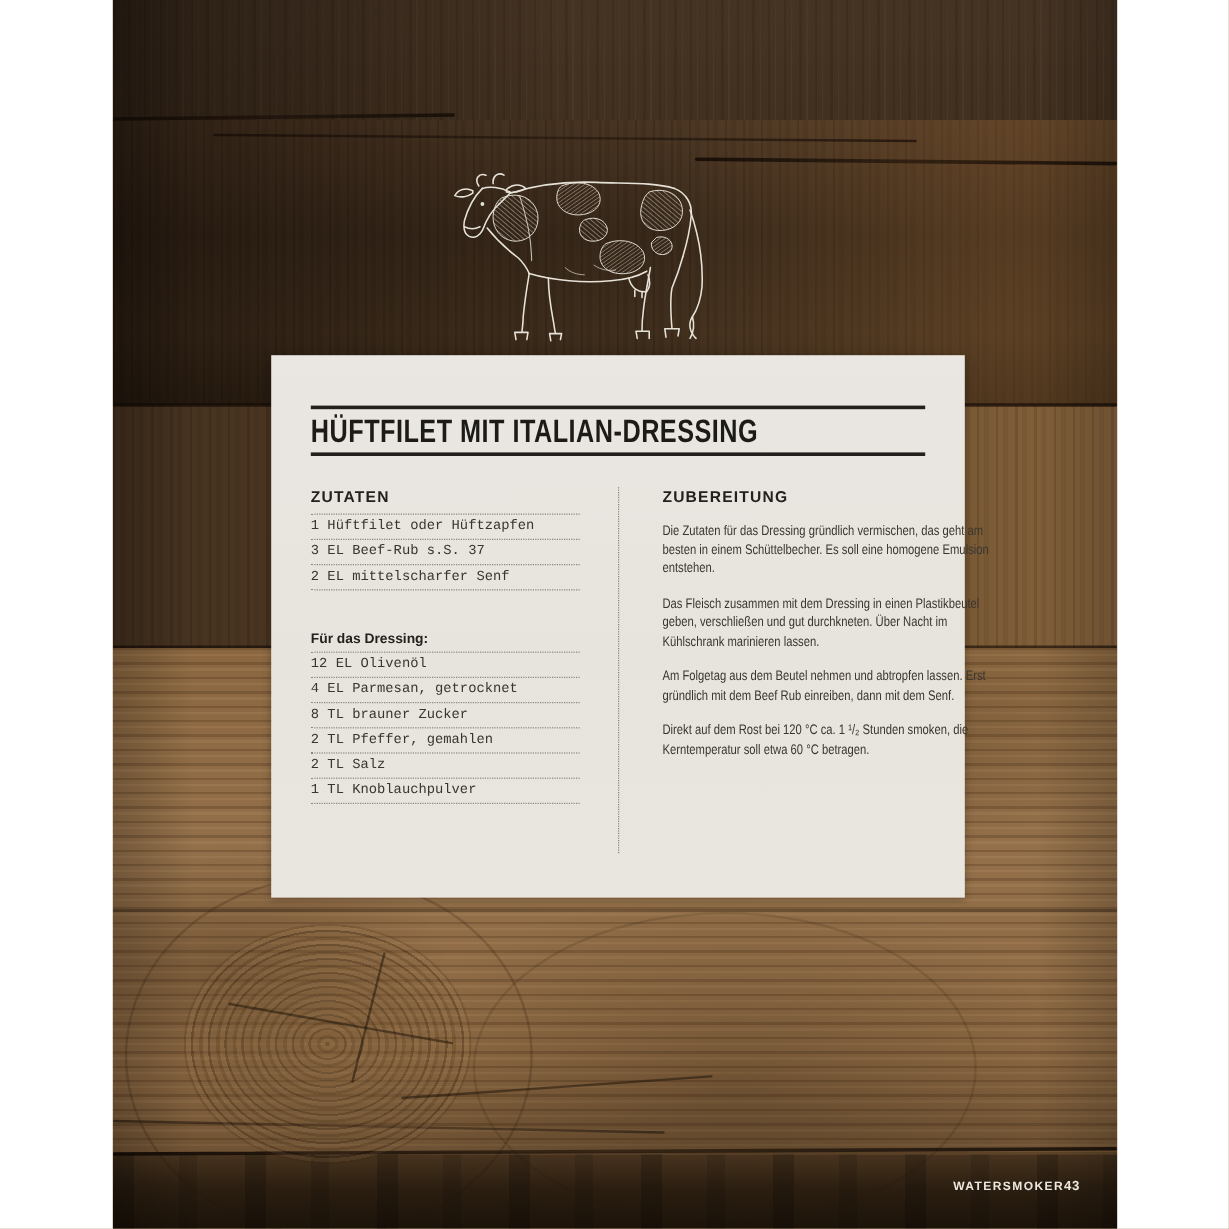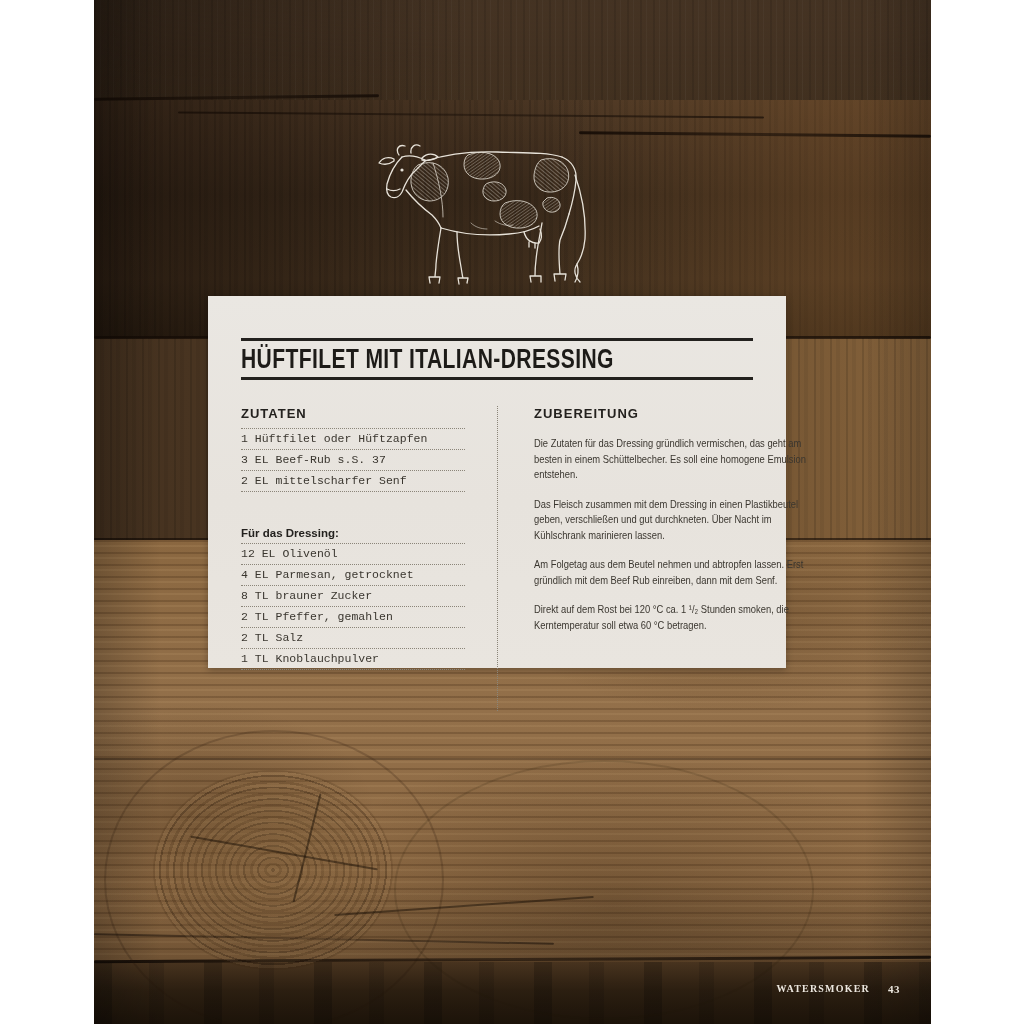--- a/index.html
+++ b/index.html
@@ -74,21 +74,21 @@
   .vignette{position:absolute;left:0;top:0;width:100%;height:100%;pointer-events:none;
     background:
       linear-gradient(180deg,rgba(0,0,0,.28) 0,transparent 10%,transparent 86%,rgba(0,0,0,.35) 100%),
       linear-gradient(90deg,rgba(0,0,0,.22) 0,transparent 8%,transparent 92%,rgba(0,0,0,.18) 100%);
   }
 
   .cow{position:absolute;left:281px;top:143px;width:228px;height:145px;opacity:.92;}
 
   
   .card{
-    position:absolute;left:208px;top:296px;width:578px;height:372px;
+    position:absolute;left:226px;top:296px;width:578px;height:452px;
     background:linear-gradient(180deg,#eae7e2 0%,#e7e3dd 55%,#e9e5df 100%);
     box-shadow:0 2px 7px rgba(0,0,0,.28);
     padding:0 33px;color:#3a362f;
   }
   .title-block{margin-top:42px;border-top:3px solid #23211e;border-bottom:3px solid #23211e;padding:3px 0;}
   .title-block h1{margin:0;line-height:30px;font-size:27px;font-weight:700;color:#1d1b18;white-space:nowrap;}
   .title-block h1 span{display:inline-block;transform:scaleX(.78);transform-origin:0 50%;letter-spacing:.5px;}
 
   .columns{display:flex;margin-top:26px;min-height:305px;gap:23px;}
   .col-left{width:224px;flex:none;}
@@ -99,21 +99,21 @@
   .col-left h2{padding-bottom:6px;border-bottom:1px dotted #8b8579;}
   .ing-list{list-style:none;margin:0;padding:0;font-family:Liberation Mono, monospace;}
   .ing-list li{font-size:11.5px;line-height:14px;padding:3px 0;border-bottom:1px dotted #8b8579;}
   .subheading{margin-top:31px;font-size:11.5px;line-height:14px;font-weight:700;padding:3px 0;border-bottom:1px dotted #8b8579;color:#23211e;}
 
   .col-right h2{margin-bottom:14px;}
   .col-right p{margin:0 0 14px;font-size:11.5px;line-height:15.5px;width:340px;
     transform:scaleX(.815);transform-origin:0 0;}
 
   
-  .footer{position:absolute;right:31px;top:983px;display:flex;align-items:flex-start;gap:18px;color:#ece7df;font-family:Liberation Serif, serif;}
+  .footer{position:absolute;right:31px;top:983px;display:flex;align-items:center;color:#ece7df;}
   .footer .label{font-size:10px;font-weight:700;letter-spacing:1.2px;}
   .footer .num{font-size:11px;font-weight:700;letter-spacing:.5px;}
 </style>
 </head>
 <body>
 
 <div class="wood">
   <div class="plank p1"></div>
   <div class="plank p2"></div>
   <div class="plank p3"></div>

